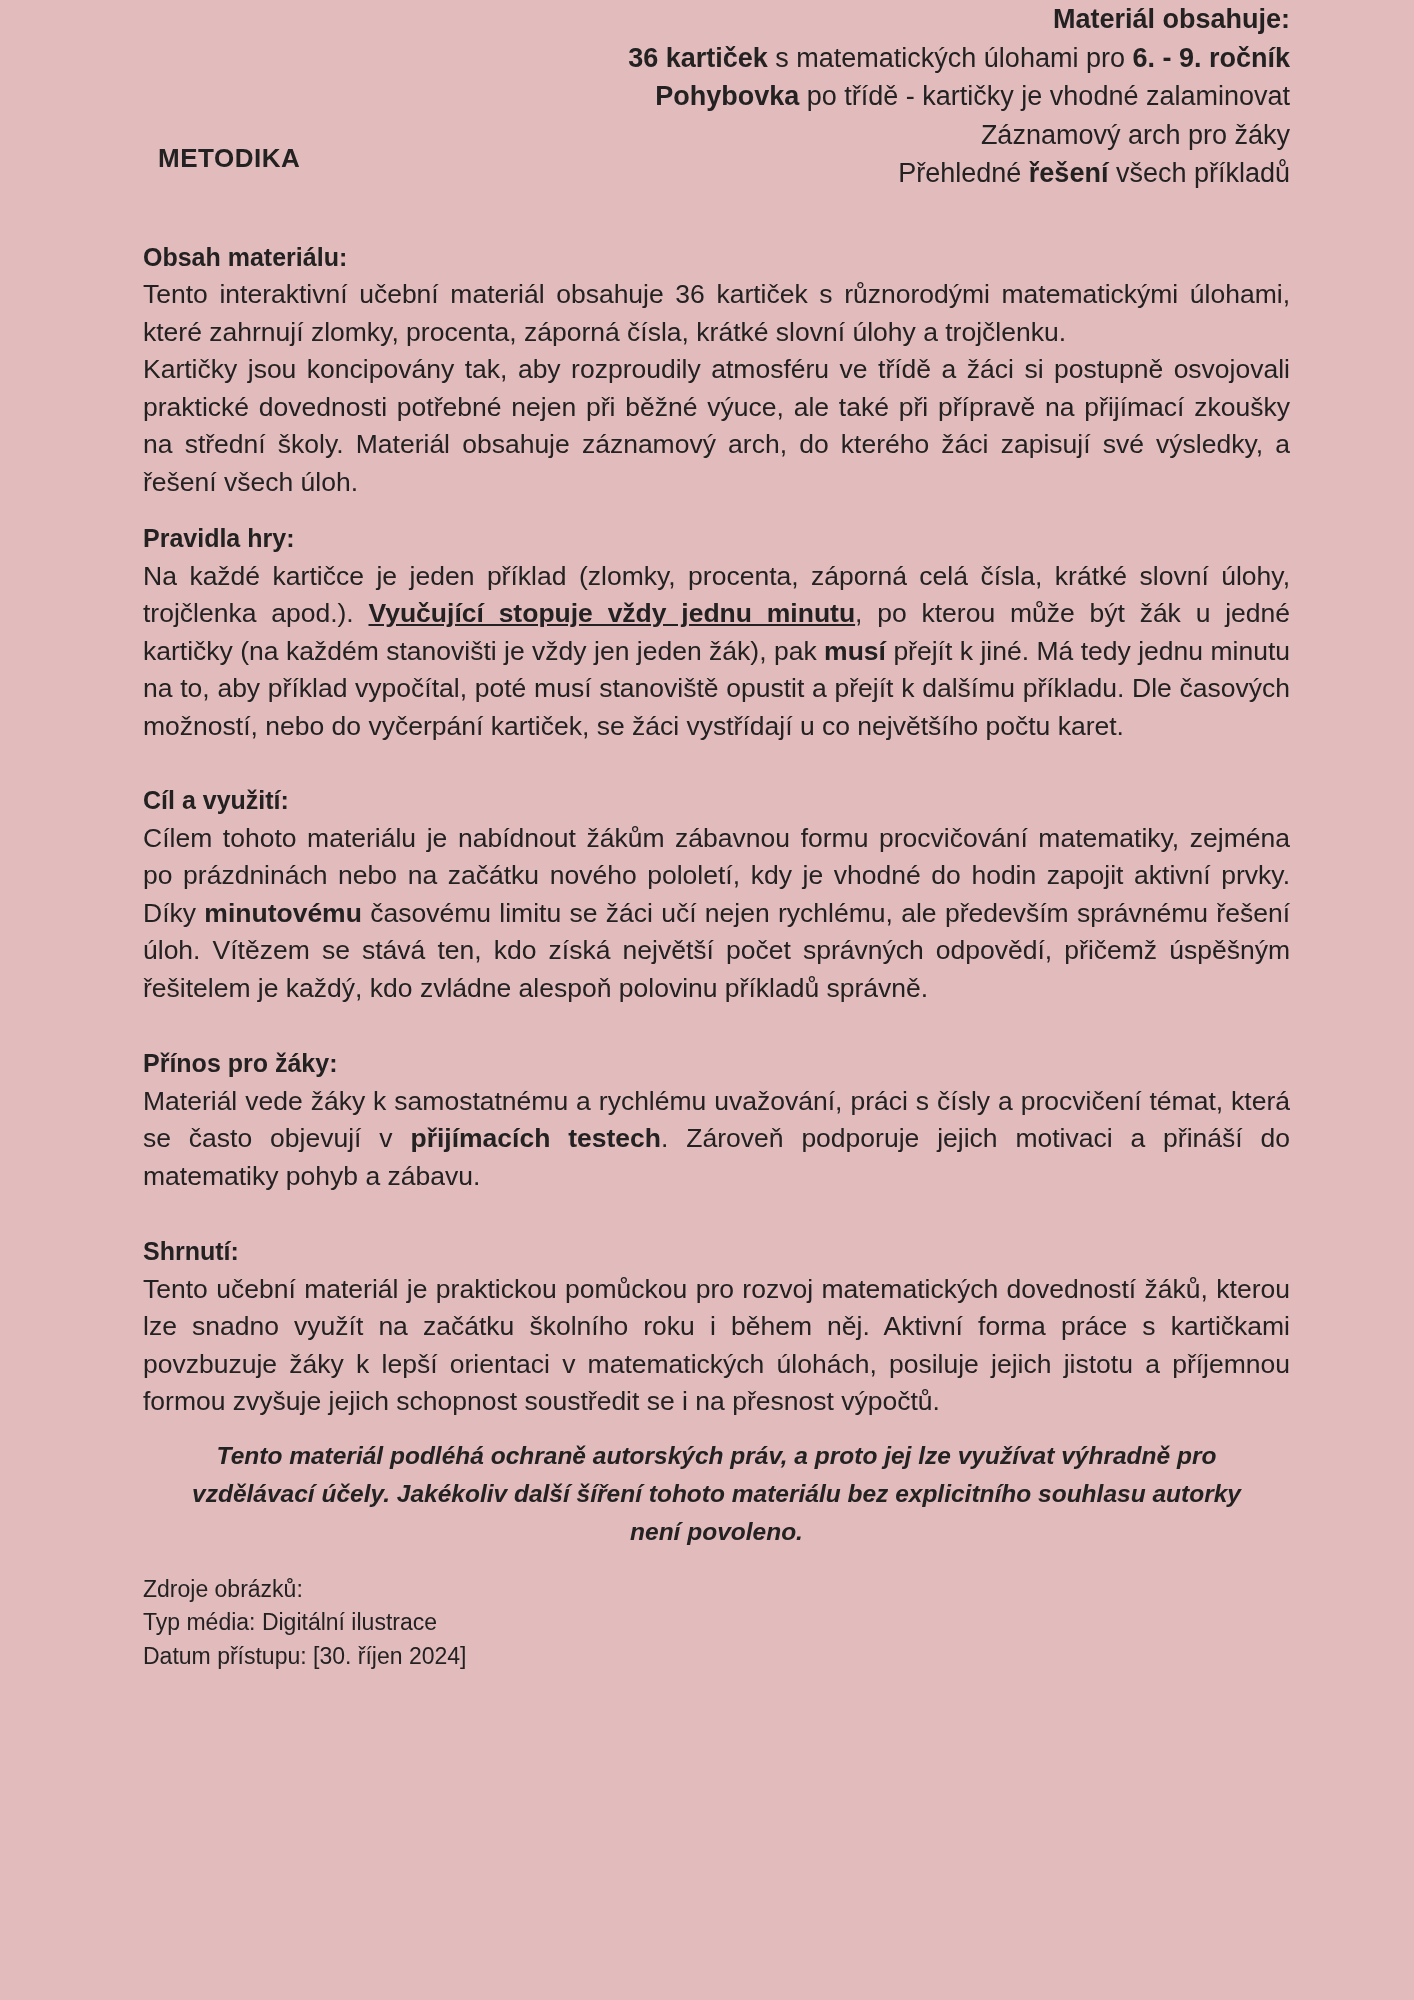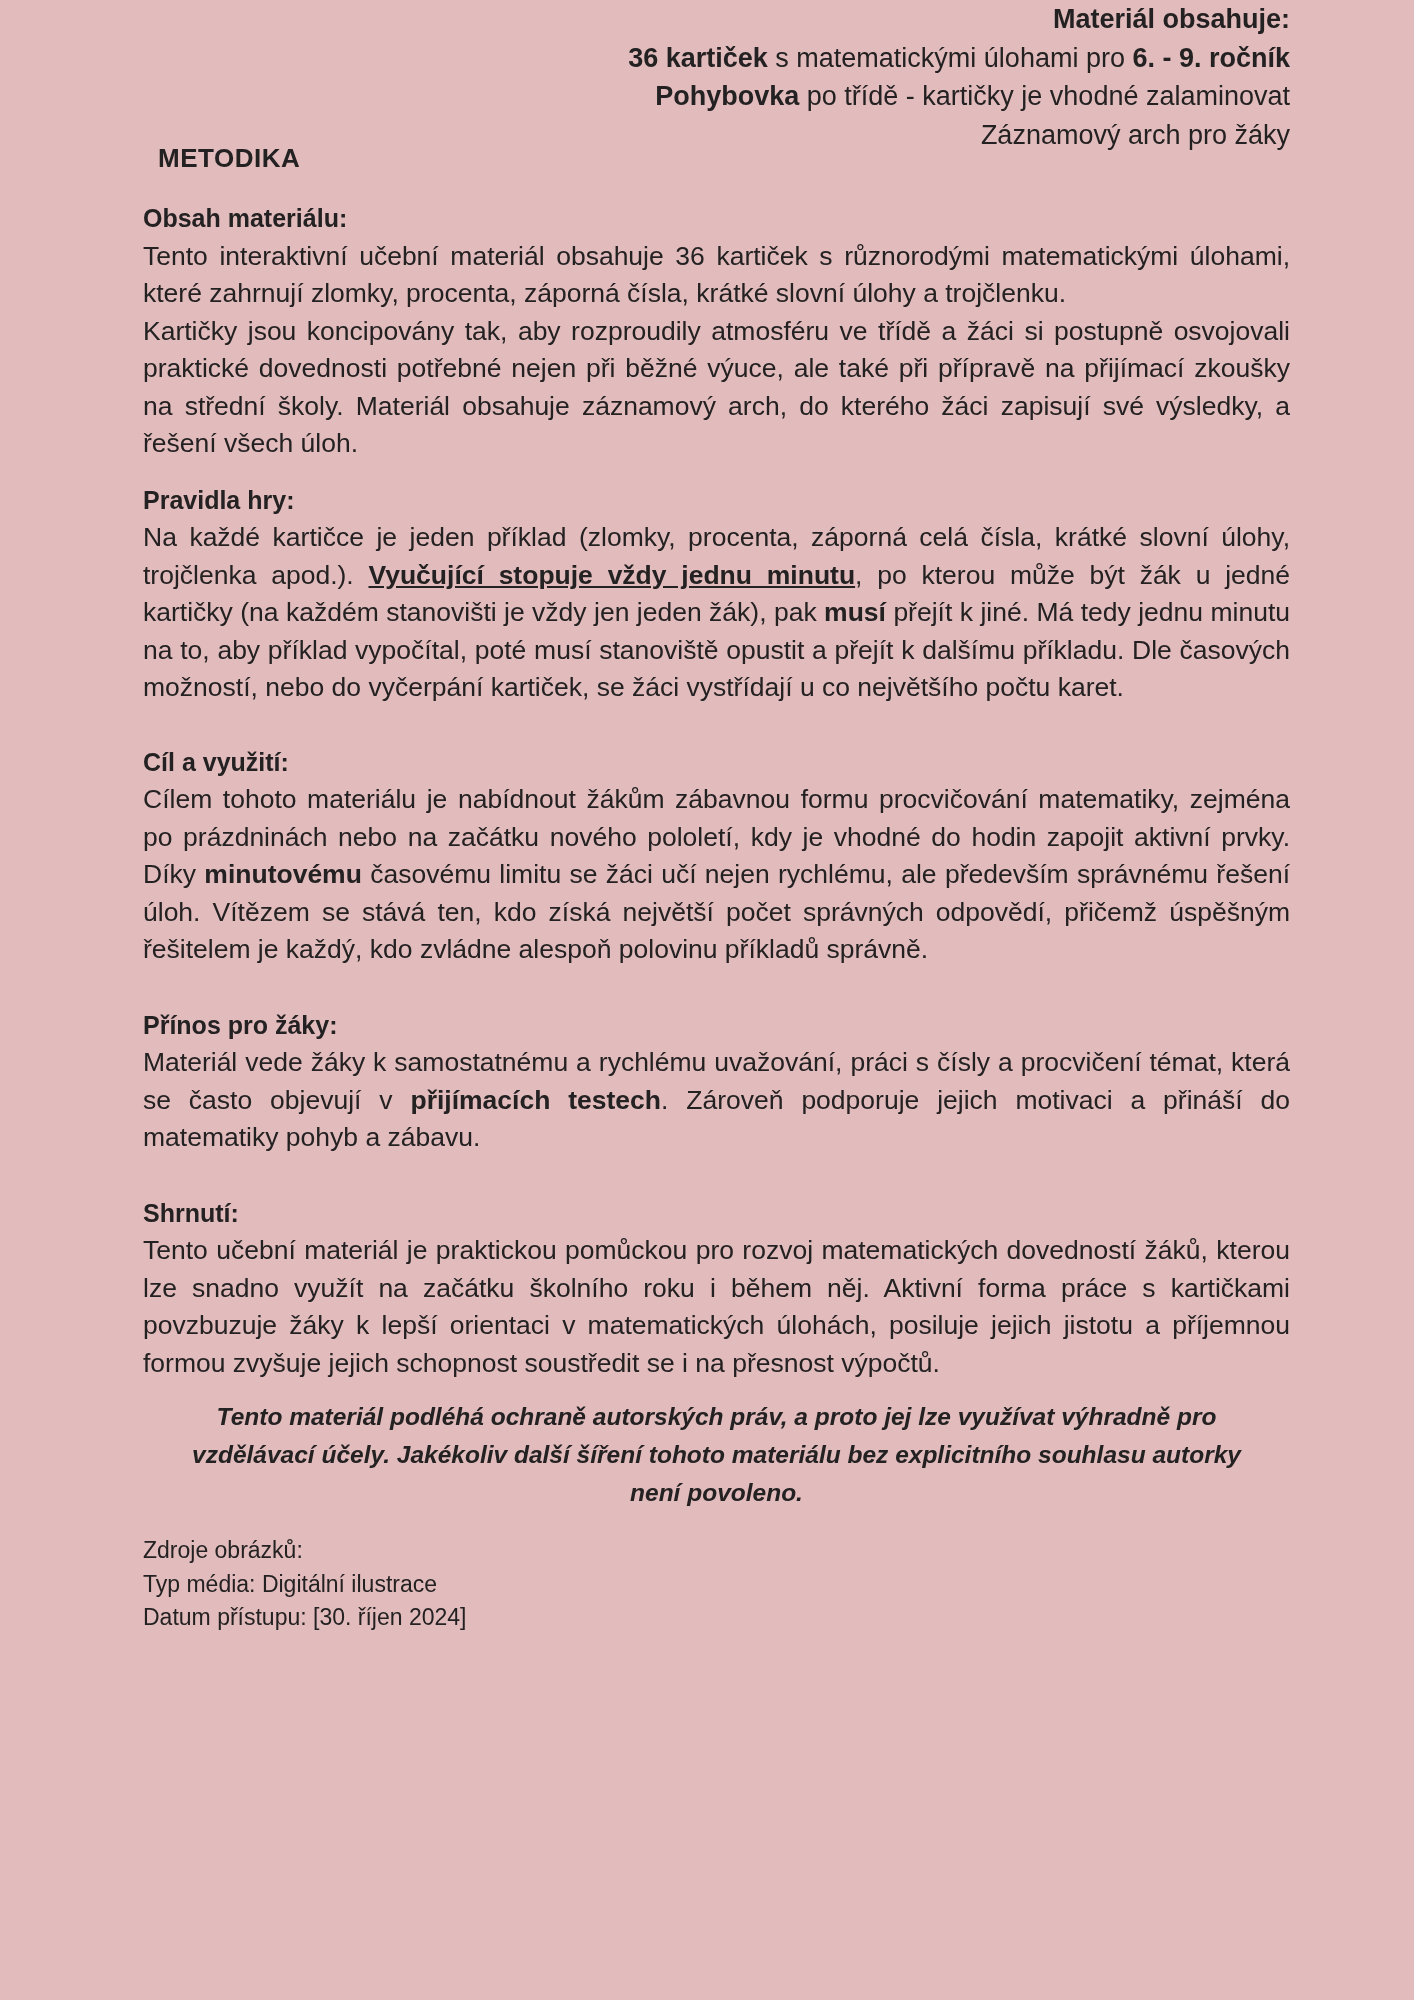--- a/index.html
+++ b/index.html
@@ -49,23 +49,24 @@
 <body>
 
 <div class="page">
 
   <div class="doc-title">METODIKA</div>
 
   <div class="content">
 
     <div class="header-block">
       <div class="hline"><span class="b">Materiál obsahuje:</span></div>
-      <div class="hline"><span class="b">36 kartiček</span><span> s matematickými úlohami pro </span><span class="b">6. - 9. ročník</span></div>
+      <div class="hline"><span class="b">36 kartiček</span><span> s matematických úlohami pro </span><span class="b">6. - 9. ročník</span></div>
       <div class="hline"><span class="b">Pohybovka</span><span> po třídě - kartičky je vhodné zalaminovat</span></div>
       <div class="hline"><span>Záznamový arch pro žáky</span></div>
+      <div class="hline"><span>Přehledné </span><span class="b">řešení</span><span> všech příkladů</span></div>
     </div>
 
     <div class="sections">
 
       <section class="sec sec-0">
         <h2 class="sec-h">Obsah materiálu:</h2>
         <p class="sec-p"><span>Tento interaktivní učební materiál obsahuje 36 kartiček s různorodými matematickými úlohami, které zahrnují zlomky, procenta, záporná čísla, krátké slovní úlohy a trojčlenku.</span><br><span>Kartičky jsou koncipovány tak, aby rozproudily atmosféru ve třídě a žáci si postupně osvojovali praktické dovednosti potřebné nejen při běžné výuce, ale také při přípravě na přijímací zkoušky na střední školy. Materiál obsahuje záznamový arch, do kterého žáci zapisují své výsledky, a řešení všech úloh.</span></p>
       </section>
 
       <section class="sec sec-1">

